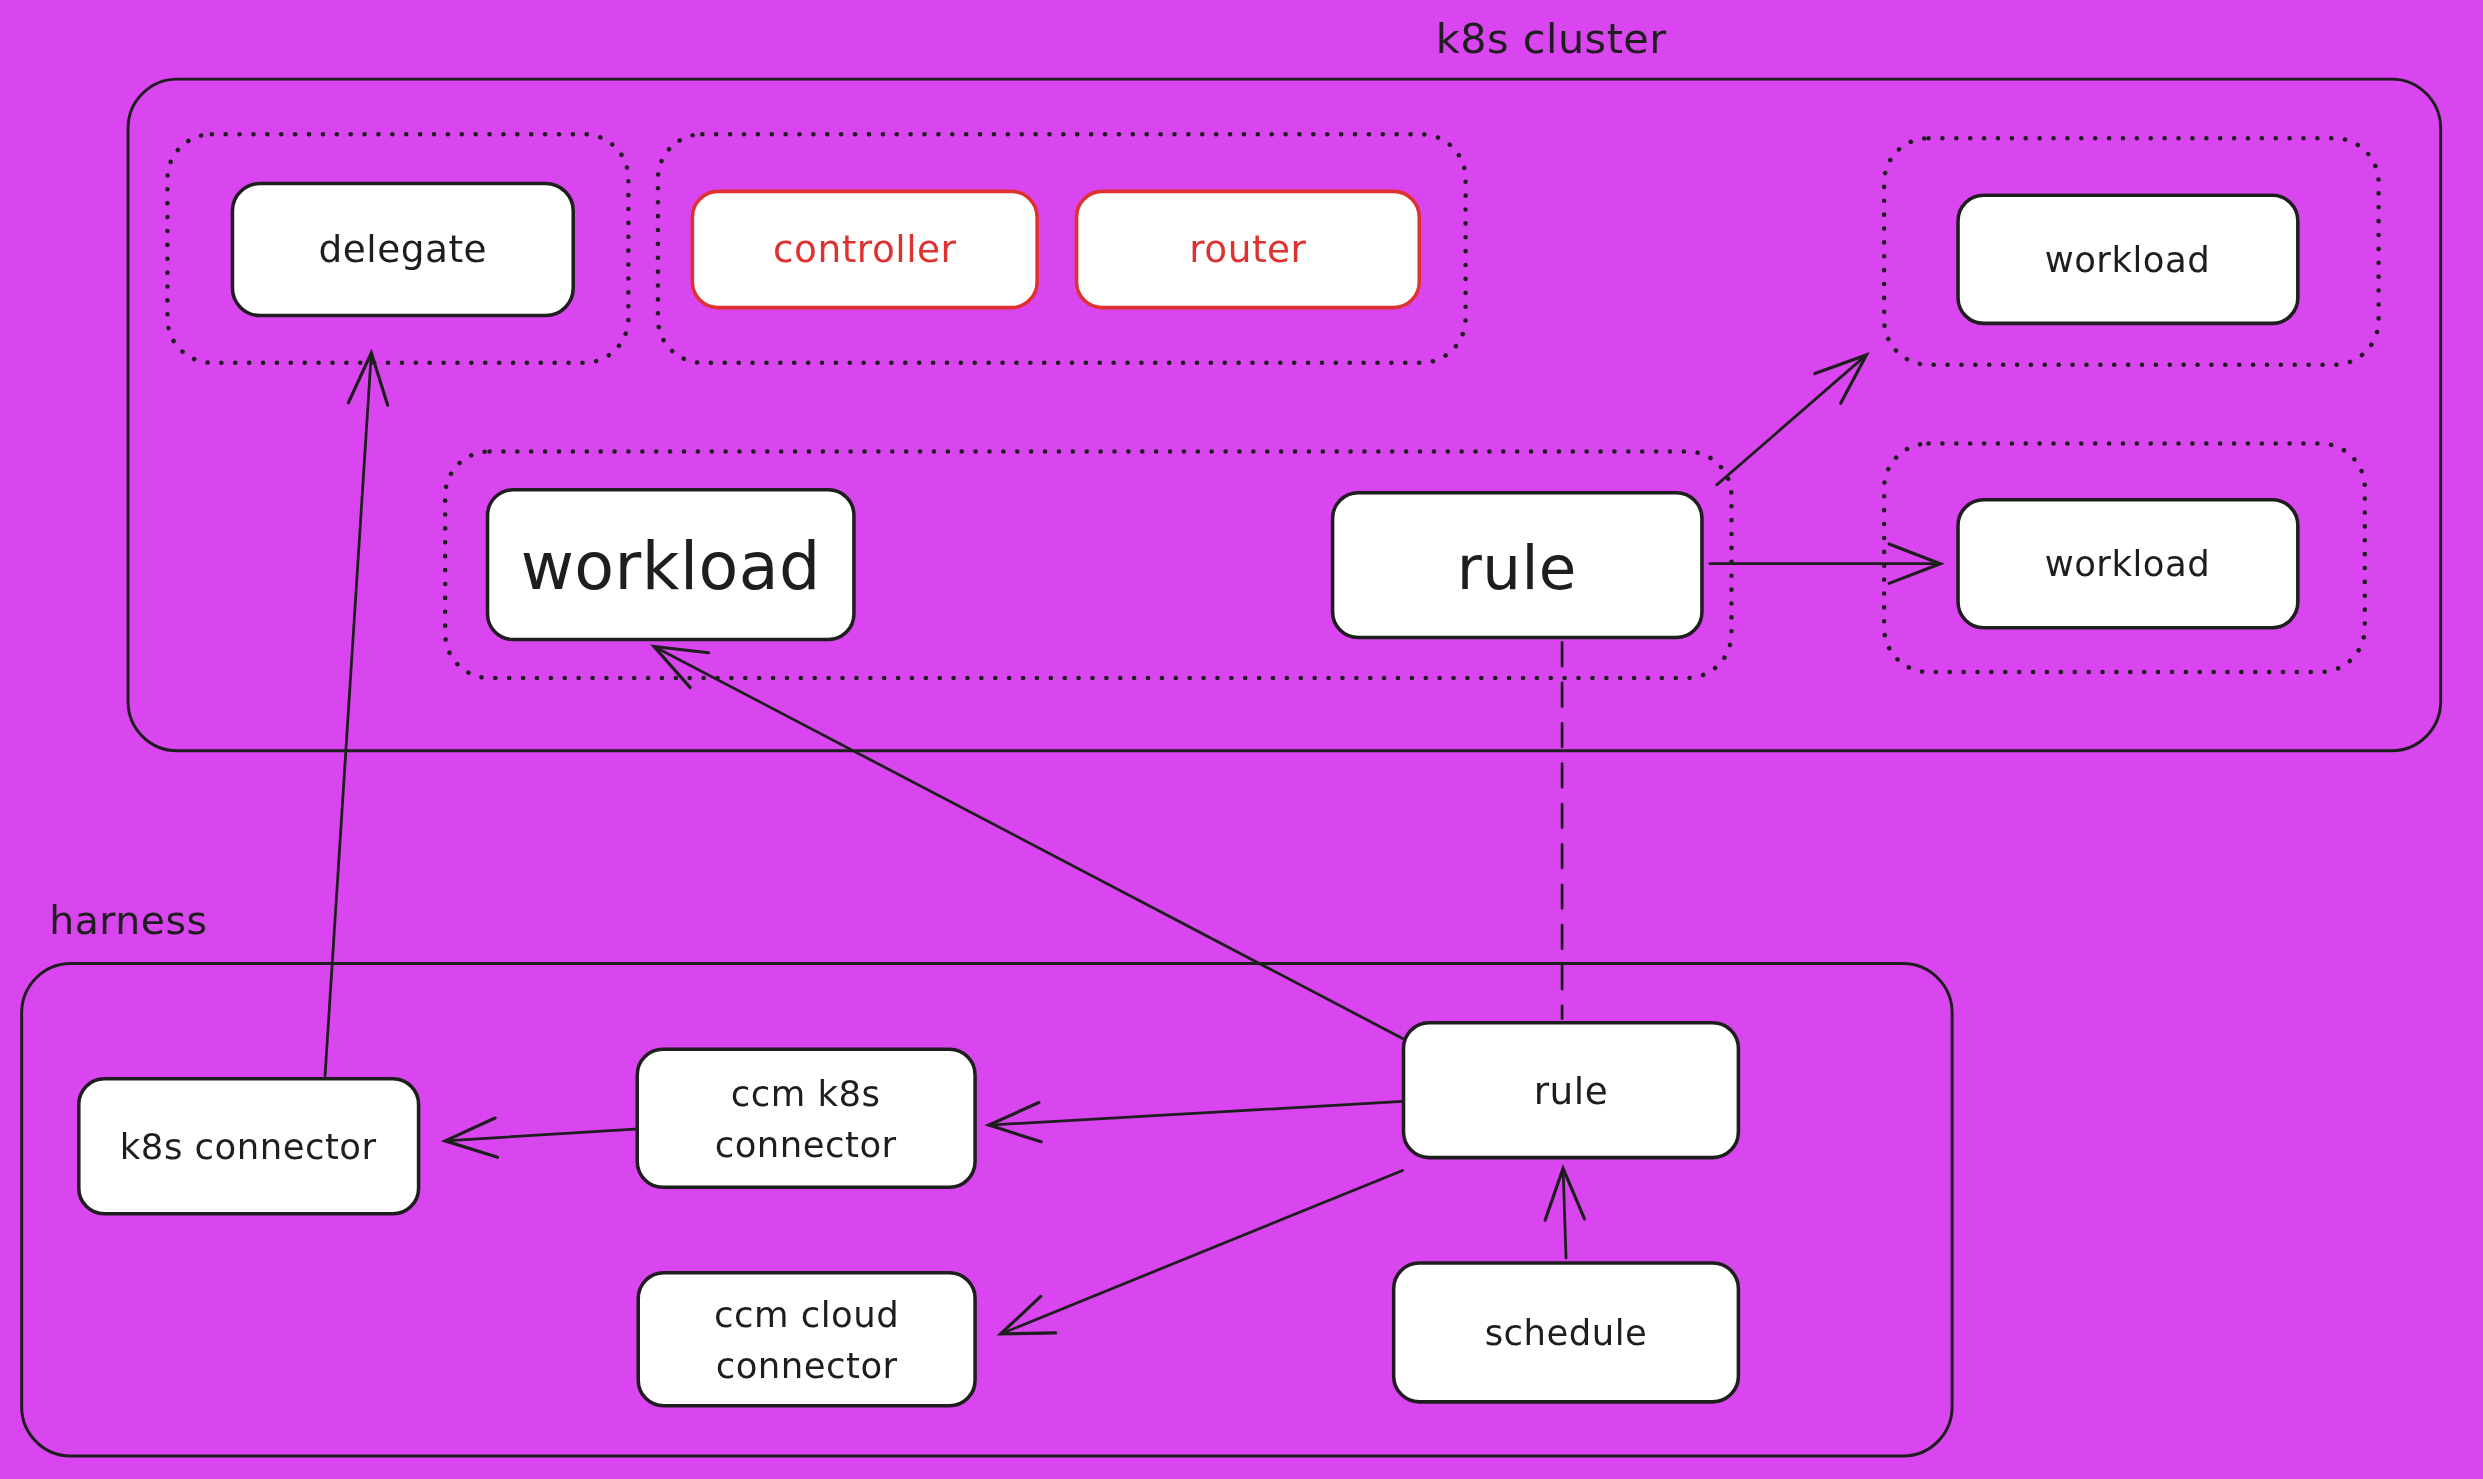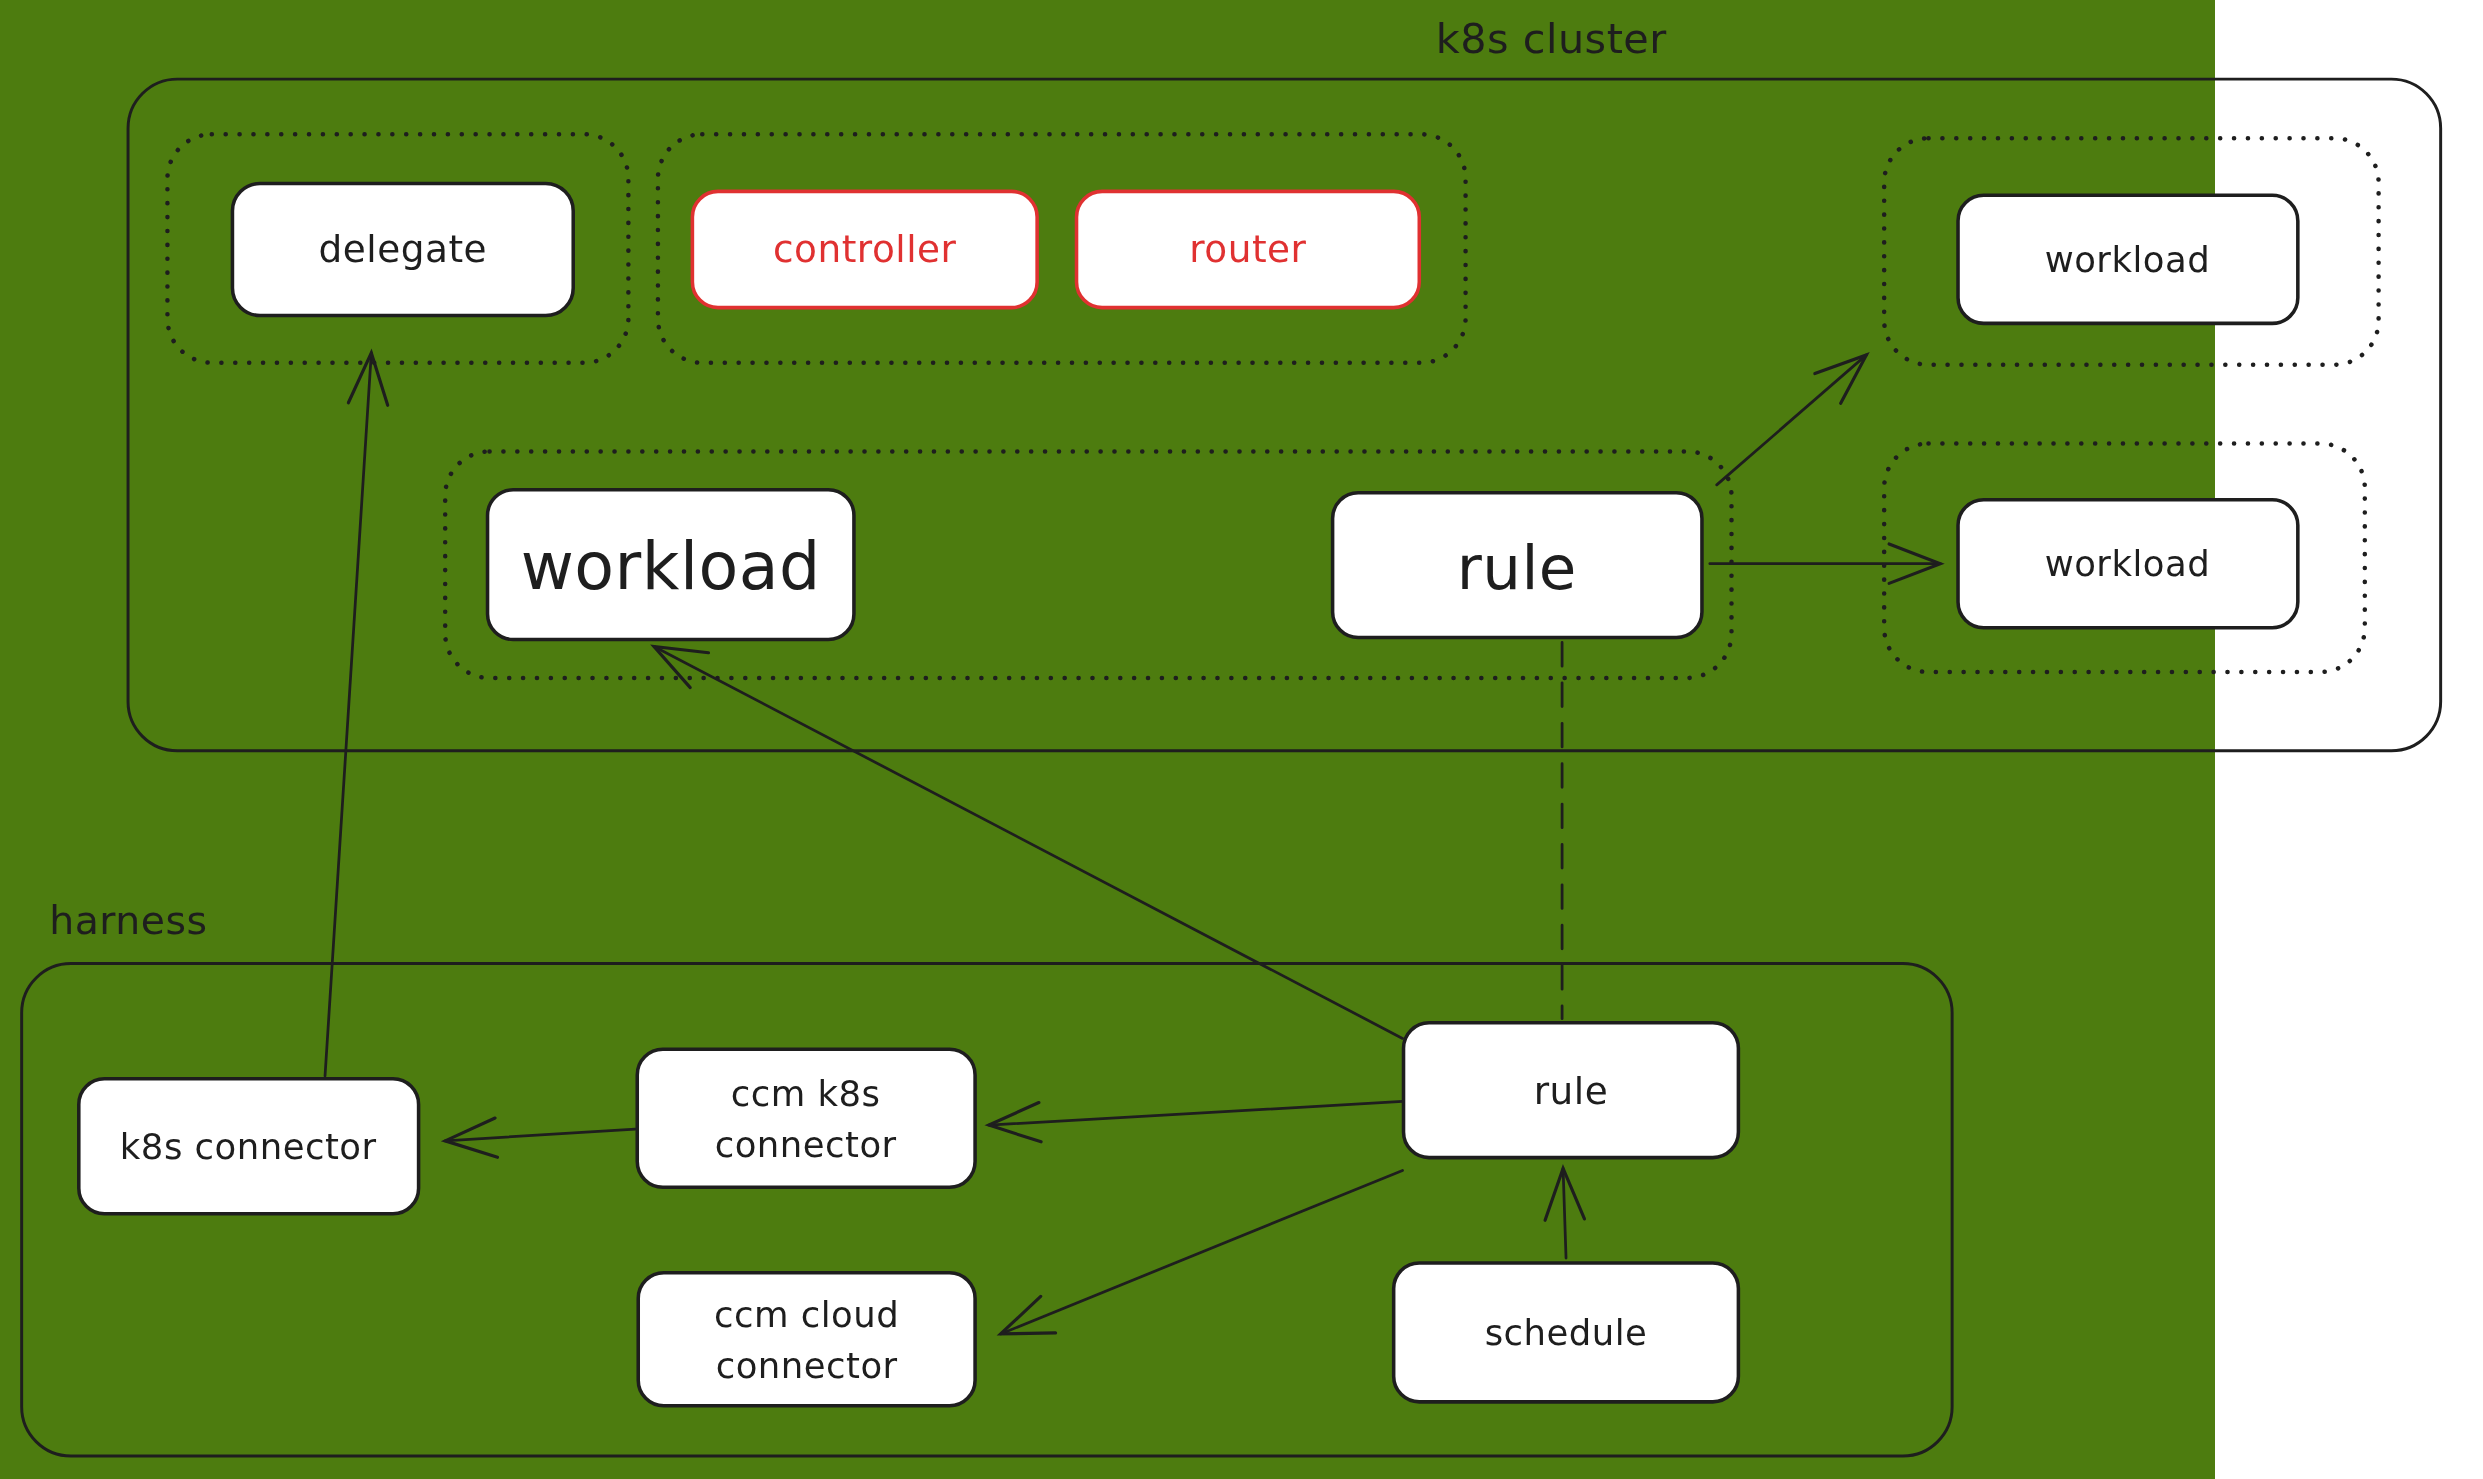--- a/index.html
+++ b/index.html
@@ -2,23 +2,23 @@
 <html><head>
 <meta charset="utf-8">
 <style>
   html, body {
     margin: 0;
     padding: 0;
     background: #ffffff;
   }
   .stage {
     position: relative;
-    width: 2215px;
+    width: 2483px;
     height: 1480px;
-    background: #4d7c0f;
+    background: #d946ef;
     font-family: "DejaVu Sans", sans-serif;
   }
   svg.diagram {
     display: block;
     width: 2483px;
     height: 1480px;
   }
   .node-box {
     fill: #ffffff;
     stroke: #1e1e1e;

